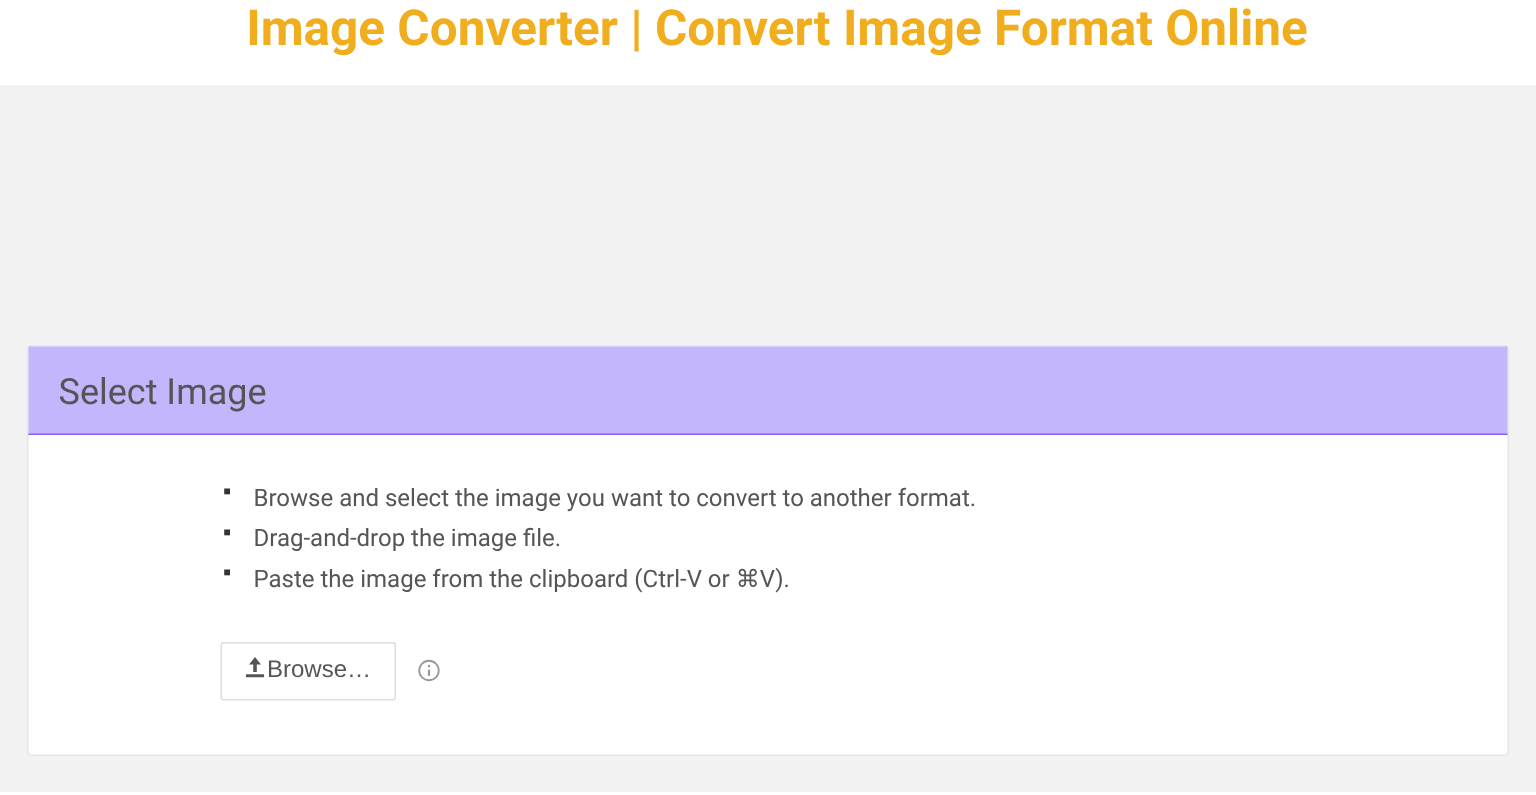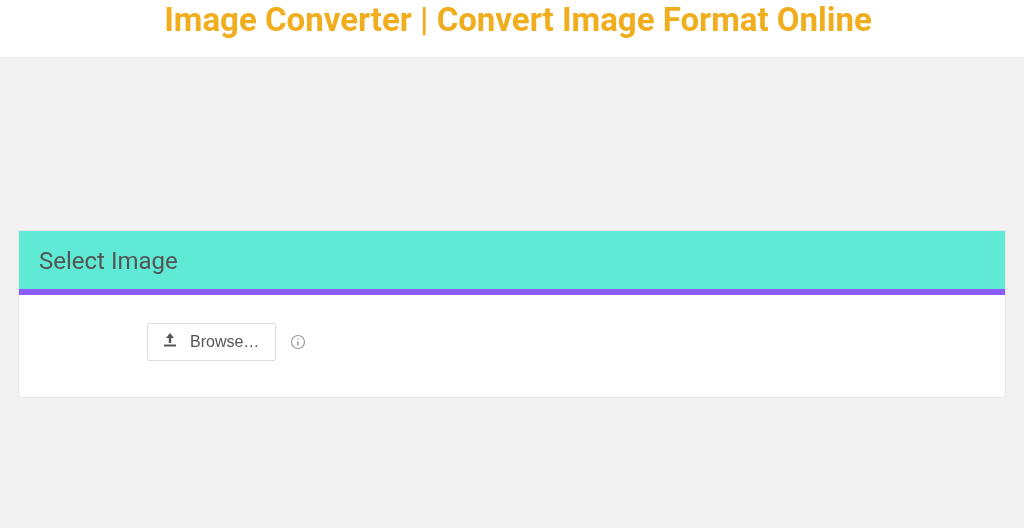--- a/index.html
+++ b/index.html
@@ -35,23 +35,23 @@
       background: #fff;
       margin: 0 18px;
       position: absolute;
       top: 172px;
       left: 0;
       right: 0;
       border: 1px solid #e5e5e5;
       border-radius: 3px;
     }
     .panel-header {
-      background: #5eead4;
+      background: #c4b5fd;
       padding: 16px 20px 14px 20px;
-      border-bottom: 6px solid #8b5cf6;
+      border-bottom: 1px solid #8b5cf6;
     }
     .panel-title {
       font-size: 24px;
       color: #555;
       font-weight: 400;
     }
     .panel-body {
       padding: 28px 20px 36px 128px;
     }
     .instruction-list {
@@ -75,21 +75,21 @@
       line-height: 2.6;
     }
     .browse-row {
       display: flex;
       align-items: center;
       gap: 14px;
     }
     .browse-button {
       display: inline-flex;
       align-items: center;
-      gap: 12px;
+      gap: 0;
       background: #fff;
       border: 1px solid #ddd;
       padding: 8px 16px 8px 14px;
       font-size: 16px;
       color: #555;
       cursor: pointer;
       border-radius: 2px;
     }
     .upload-icon {
       display: inline-block;
@@ -110,20 +110,25 @@
 <div class="header">
   <h1 class="page-title">Image Converter | Convert Image Format Online</h1>
 </div>
 
 <div class="content-area">
   <div class="panel">
     <div class="panel-header">
       <h2 class="panel-title">Select Image</h2>
     </div>
     <div class="panel-body">
+      <ul class="instruction-list">
+        <li>Browse and select the image you want to convert to another format.</li>
+        <li>Drag-and-drop the image file.</li>
+        <li>Paste the image from the clipboard (Ctrl-V or ⌘V).</li>
+      </ul>
       <div class="browse-row">
         <button class="browse-button">
           <span class="upload-icon">
             <svg width="16" height="16" viewBox="0 0 16 16" fill="#555">
               <path d="M8 1 L4 6 L6.8 6 L6.8 11 L9.2 11 L9.2 6 L12 6 Z"></path>
               <rect x="2" y="12.5" width="12" height="2"></rect>
             </svg>
           </span>
           <span>Browse…</span>
         </button>

